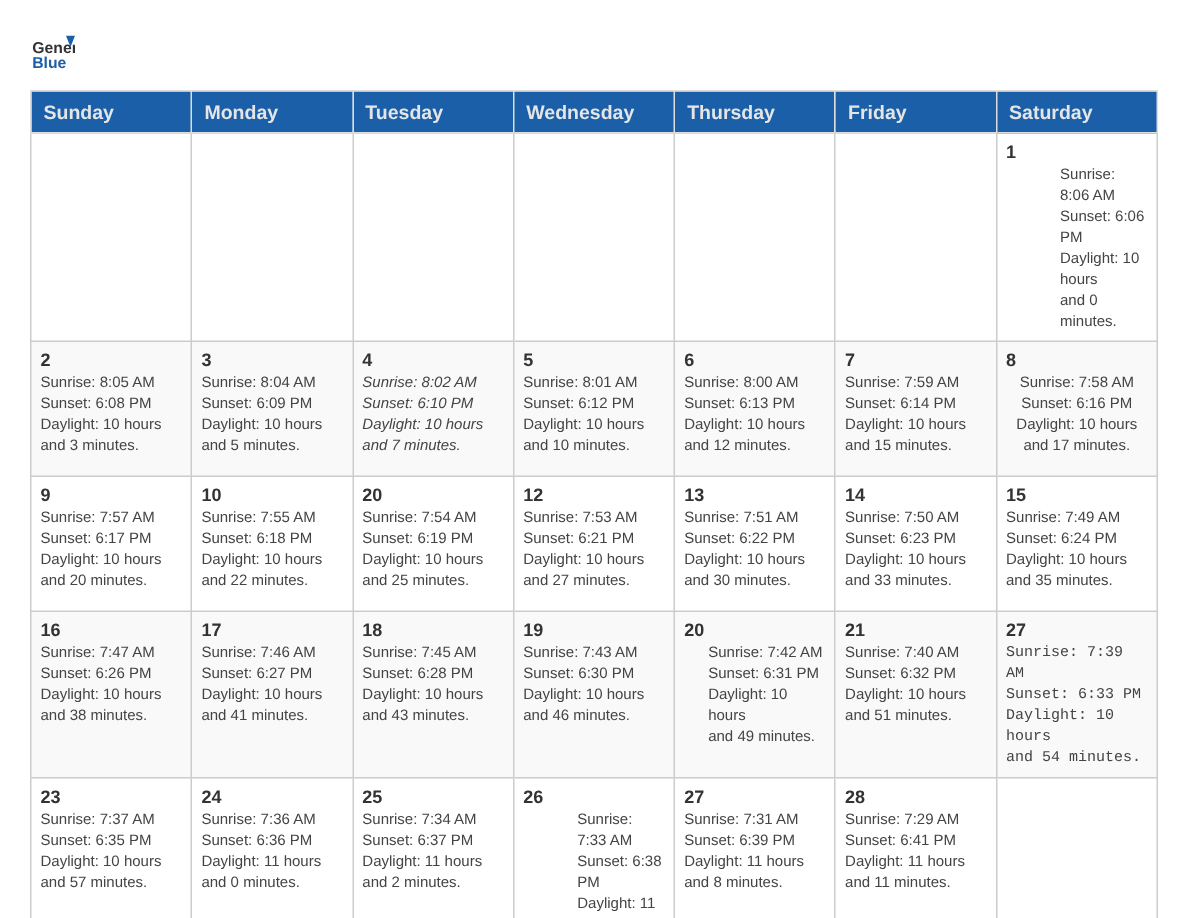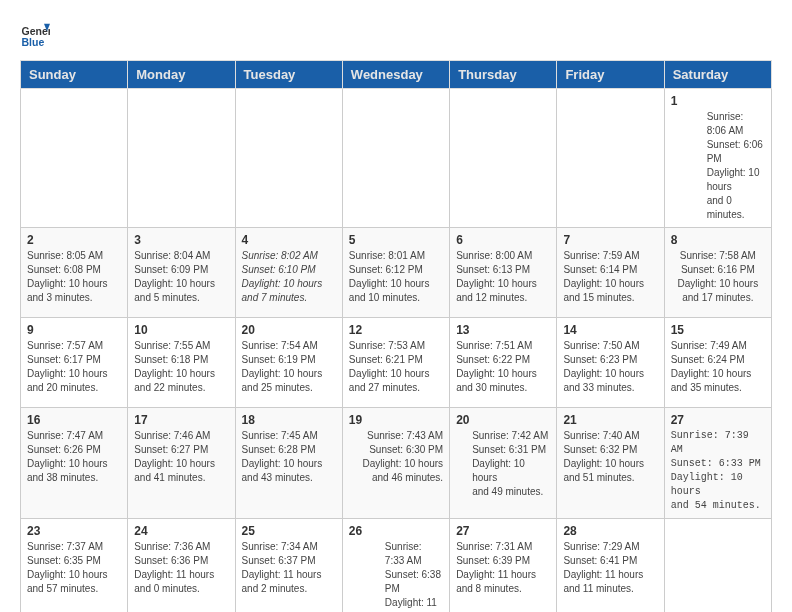--- a/index.html
+++ b/index.html
@@ -261,21 +261,21 @@
         </td>
         <td>
           <span class="day-number">18</span>
           <div class="day-info" style="white-space: pre-line;">Sunrise: 7:45 AM
 Sunset: 6:28 PM
 Daylight: 10 hours
 and 43 minutes.</div>
         </td>
         <td>
           <span class="day-number">19</span>
-          <div class="day-info" style="white-space: pre-line; text-align: right;">Sunrise: 7:43 AM
+          <div class="day-info" style="white-space: pre-line;">Sunrise: 7:43 AM
 Sunset: 6:30 PM
 Daylight: 10 hours
 and 46 minutes.</div>
         </td>
         <td>
           <span class="day-number">20</span>
           <div class="day-info" style="white-space: pre-line; margin-left: 16px;">Sunrise: 7:42 AM
 Sunset: 6:31 PM
 Daylight: 10 hours
 and 49 minutes.</div>

